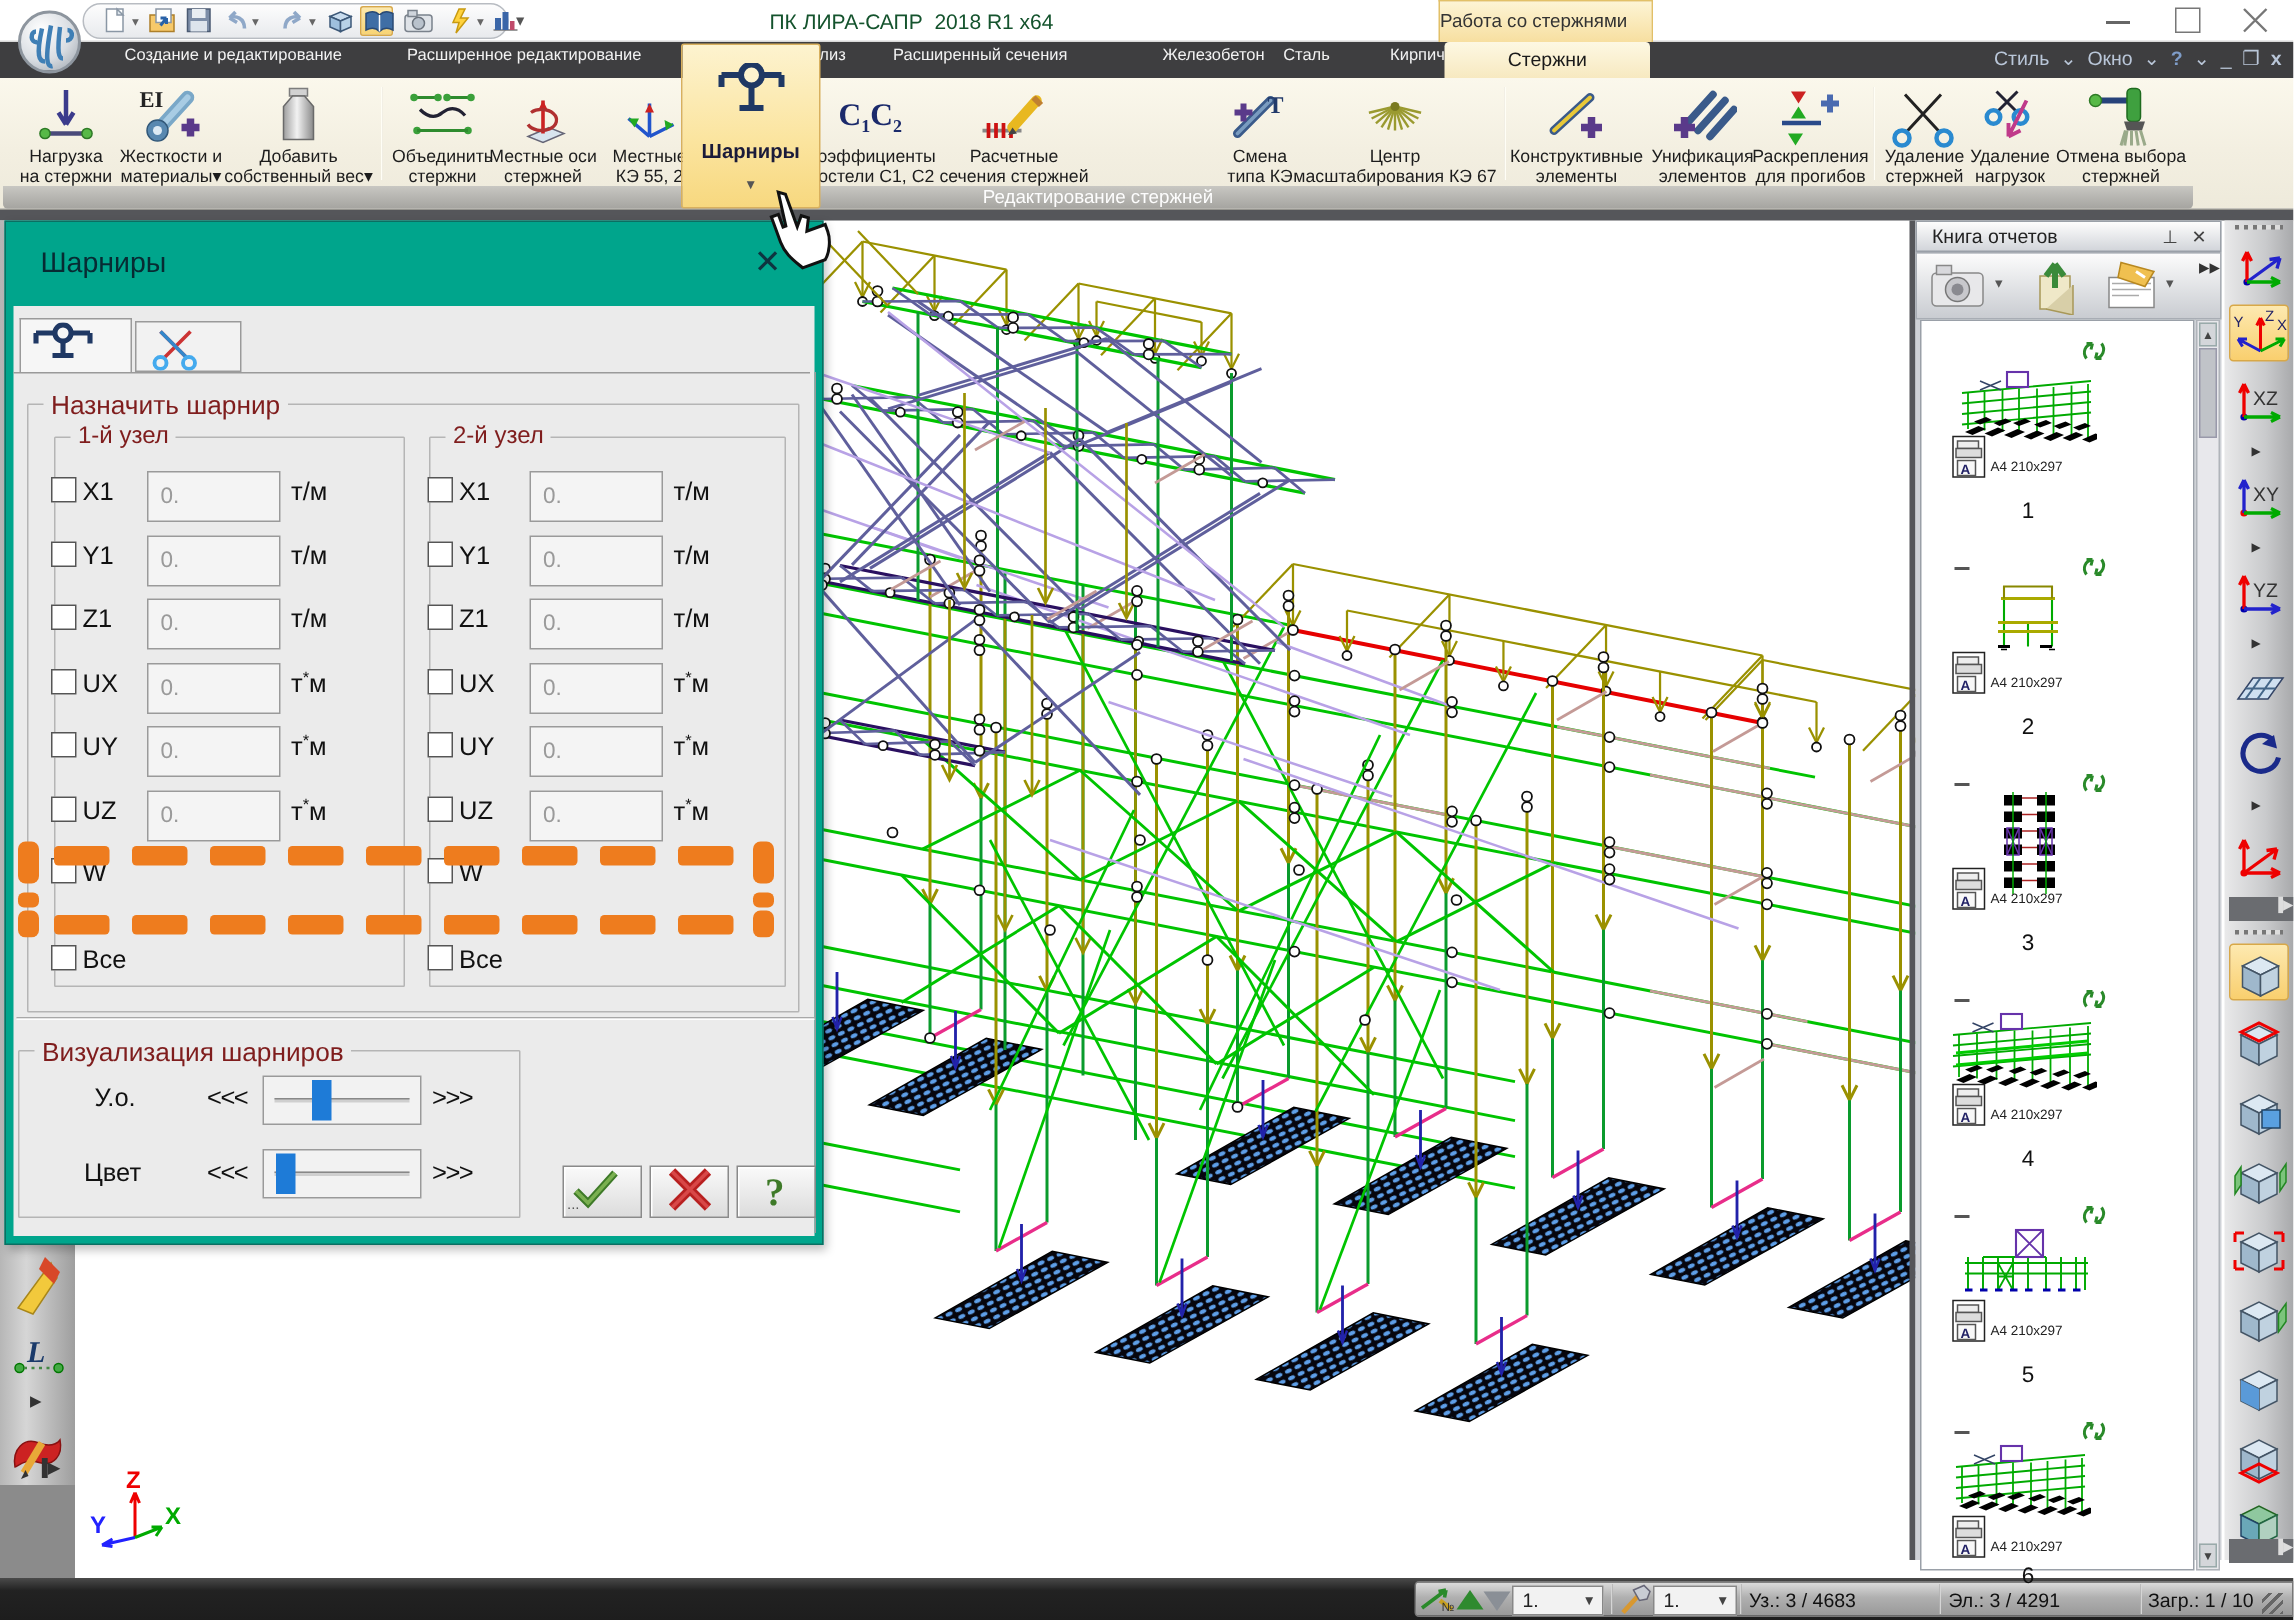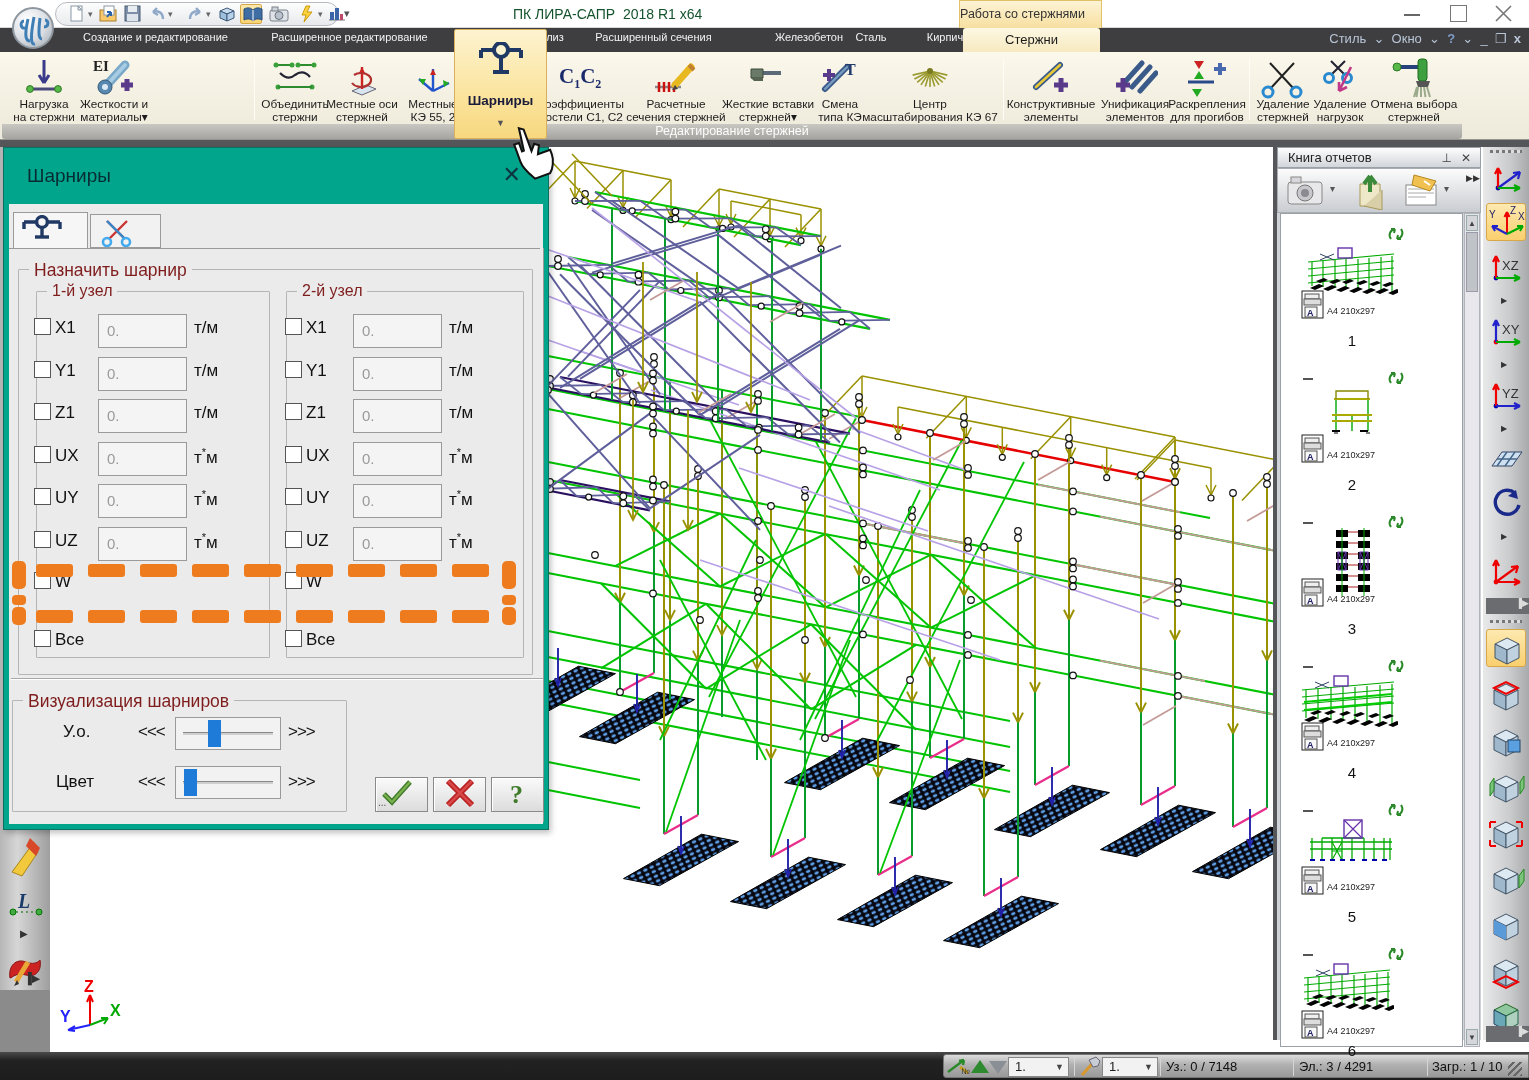--- a/index.html
+++ b/index.html
@@ -141,20 +141,34 @@
         <div class="lbl">Жесткости и<br>материалы▾</div>
         <svg width="46" height="42" viewBox="0 0 46 42" style="">
           <text x="2" y="14" font-size="15" font-weight="bold" font-family="Liberation Serif" fill="#222">EI</text>
           <path d="M14 30 L34 8" stroke="#7aa8c8" stroke-width="9" stroke-linecap="round"></path>
           <path d="M14 30 L34 8" stroke="#a8cce4" stroke-width="4" stroke-linecap="round"></path>
           <circle cx="14" cy="30" r="7" fill="#5888b0" stroke="#33597a"></circle>
           <circle cx="14" cy="30" r="3" fill="#dceaf4"></circle>
           <path d="M30 28 h12 M36 22 v12" stroke="#5a3a8a" stroke-width="5"></path>
         </svg>
       </div>
+      <div class="abs rbtn" style="left:150px;width:98px">
+        <div class="lbl">Добавить<br>собственный вес▾</div>
+        <svg width="44" height="42" viewBox="0 0 44 42" style="">
+          <rect x="16" y="2" width="12" height="5" fill="#d2d2d2" stroke="#7d7d7d"></rect>
+          <path d="M18 7 h8 l6 7 v22 h-20 v-22 z" fill="url(#gw)" stroke="#6a6a6a"></path>
+          <defs>
+            <linearGradient id="gw" x1="0" x2="1">
+              <stop offset="0" stop-color="#9e9e9e"></stop>
+              <stop offset=".45" stop-color="#f2f2f2"></stop>
+              <stop offset="1" stop-color="#8a8a8a"></stop>
+            </linearGradient>
+          </defs>
+        </svg>
+      </div>
       <div class="abs rsep" style="left:254px"></div>
       <div class="abs rbtn" style="left:256px;width:78px">
         <div class="lbl">Объединить<br>стержни</div>
         <svg width="46" height="42" viewBox="0 0 46 42" style="">
           <g stroke="#2e8b2e" stroke-width="2" fill="none">
             <path d="M4 8 H20 M26 8 H42"></path>
           </g>
           <g fill="#3aa03a">
             <circle cx="4" cy="8" r="2.5"></circle>
             <circle cx="20" cy="8" r="2.5"></circle>
@@ -194,28 +208,20 @@
       <div class="abs rbtn" style="left:626px;width:100px">
         <div class="lbl">Расчетные<br>сечения стержней</div>
         <svg width="50" height="42" viewBox="0 0 50 42" style="">
           <path d="M4 30 H30" stroke="#888" stroke-width="2.5"></path>
           <g stroke="#cc1111" stroke-width="2.5">
             <path d="M8 25 v10 M13 25 v10 M18 25 v10 M23 25 v10"></path>
           </g>
           <path d="M24 28 L40 10" stroke="#e8b820" stroke-width="7" stroke-linecap="round"></path>
           <path d="M24 28 l-3 5 6 -1" fill="#444"></path>
           <path d="M38 8 l5 5" stroke="#c08030" stroke-width="4"></path>
-        </svg>
-      </div>
-      <div class="abs rbtn" style="left:720px;width:96px">
-        <div class="lbl">Жесткие вставки<br>стержней▾</div>
-        <svg width="46" height="42" viewBox="0 0 46 42" style="">
-          <path d="M10 16 h26" stroke="#5a6a78" stroke-width="4"></path>
-          <path d="M6 12 h12 v9 h-12 z" fill="#6a7a68" stroke="#3c4a3c"></path>
-          <path d="M6 21 l3 3 h9 v-3" fill="#556350"></path>
         </svg>
       </div>
       <div class="abs rbtn" style="left:814px;width:52px">
         <div class="lbl">Смена<br>типа КЭ</div>
         <svg width="46" height="42" viewBox="0 0 46 42" style="">
           <path d="M8 32 L30 10" stroke="#3a5a8a" stroke-width="6" stroke-linecap="round"></path>
           <path d="M8 32 L30 10" stroke="#7a9cc0" stroke-width="2.4" stroke-linecap="round"></path>
           <text x="28" y="18" font-size="16" font-family="Liberation Serif" font-weight="bold" fill="#223a6a">T</text>
           <path d="M6 18 h12 M12 12 v12" stroke="#5a3a8a" stroke-width="4"></path>
         </svg>
@@ -1355,19 +1361,19 @@
       </svg></div>
     <div class="abs" style="left:971px;top:1060px;width:0;height:0;border-left:9px solid transparent;border-right:9px solid transparent;border-bottom:13px solid #2e8a2e;z-index:12"></div>
     <div class="abs" style="left:989px;top:1061px;width:0;height:0;border-left:9px solid transparent;border-right:9px solid transparent;border-top:13px solid #8a8f96;z-index:12"></div>
     <div class="abs" style="left:1008px;top:1057px;width:61px;height:20px;background:#f2f2f2;border:1px solid #888;font-size:13px;color:#222;padding:1px 0 0 6px;z-index:12">1.<span style="position:absolute;right:4px;top:4px;font-size:9px;color:#444">▼</span></div>
     <div class="abs ssep" style="left:1074px"></div>
     <div class="abs" style="left:1078px;top:1056px;width:24px;height:22px;z-index:12"><svg width="24" height="22" viewBox="0 0 24 22" style="">
         <path d="M4 19 L14 8" stroke="#d89830" stroke-width="3.2"></path>
         <path d="M11 4 L18 1 L22 5 L20 10 L15 11 Z" fill="#c8ccd4" stroke="#667"></path>
       </svg></div>
     <div class="abs" style="left:1102px;top:1057px;width:56px;height:20px;background:#f2f2f2;border:1px solid #888;font-size:13px;color:#222;padding:1px 0 0 6px;z-index:12">1.<span style="position:absolute;right:4px;top:4px;font-size:9px;color:#444">▼</span></div>
-    <div class="abs stxt" style="left:1166px">Уз.: 0 / 7148</div>
+    <div class="abs stxt" style="left:1166px">Уз.: 3 / 4683</div>
     <div class="abs stxt" style="left:1299px">Эл.: 3 / 4291</div>
     <div class="abs stxt" style="left:1432px">Загр.: 1 / 10</div>
     <div class="abs ssep" style="left:1160px"></div>
     <div class="abs ssep" style="left:1293px"></div>
     <div class="abs ssep" style="left:1427px"></div>
     <div class="abs" style="left:1508px;top:1062px;width:14px;height:14px;z-index:12;background:repeating-linear-gradient(135deg,transparent 0 3px,#666 3px 5px)"></div>
   </div>
 </body></html>

